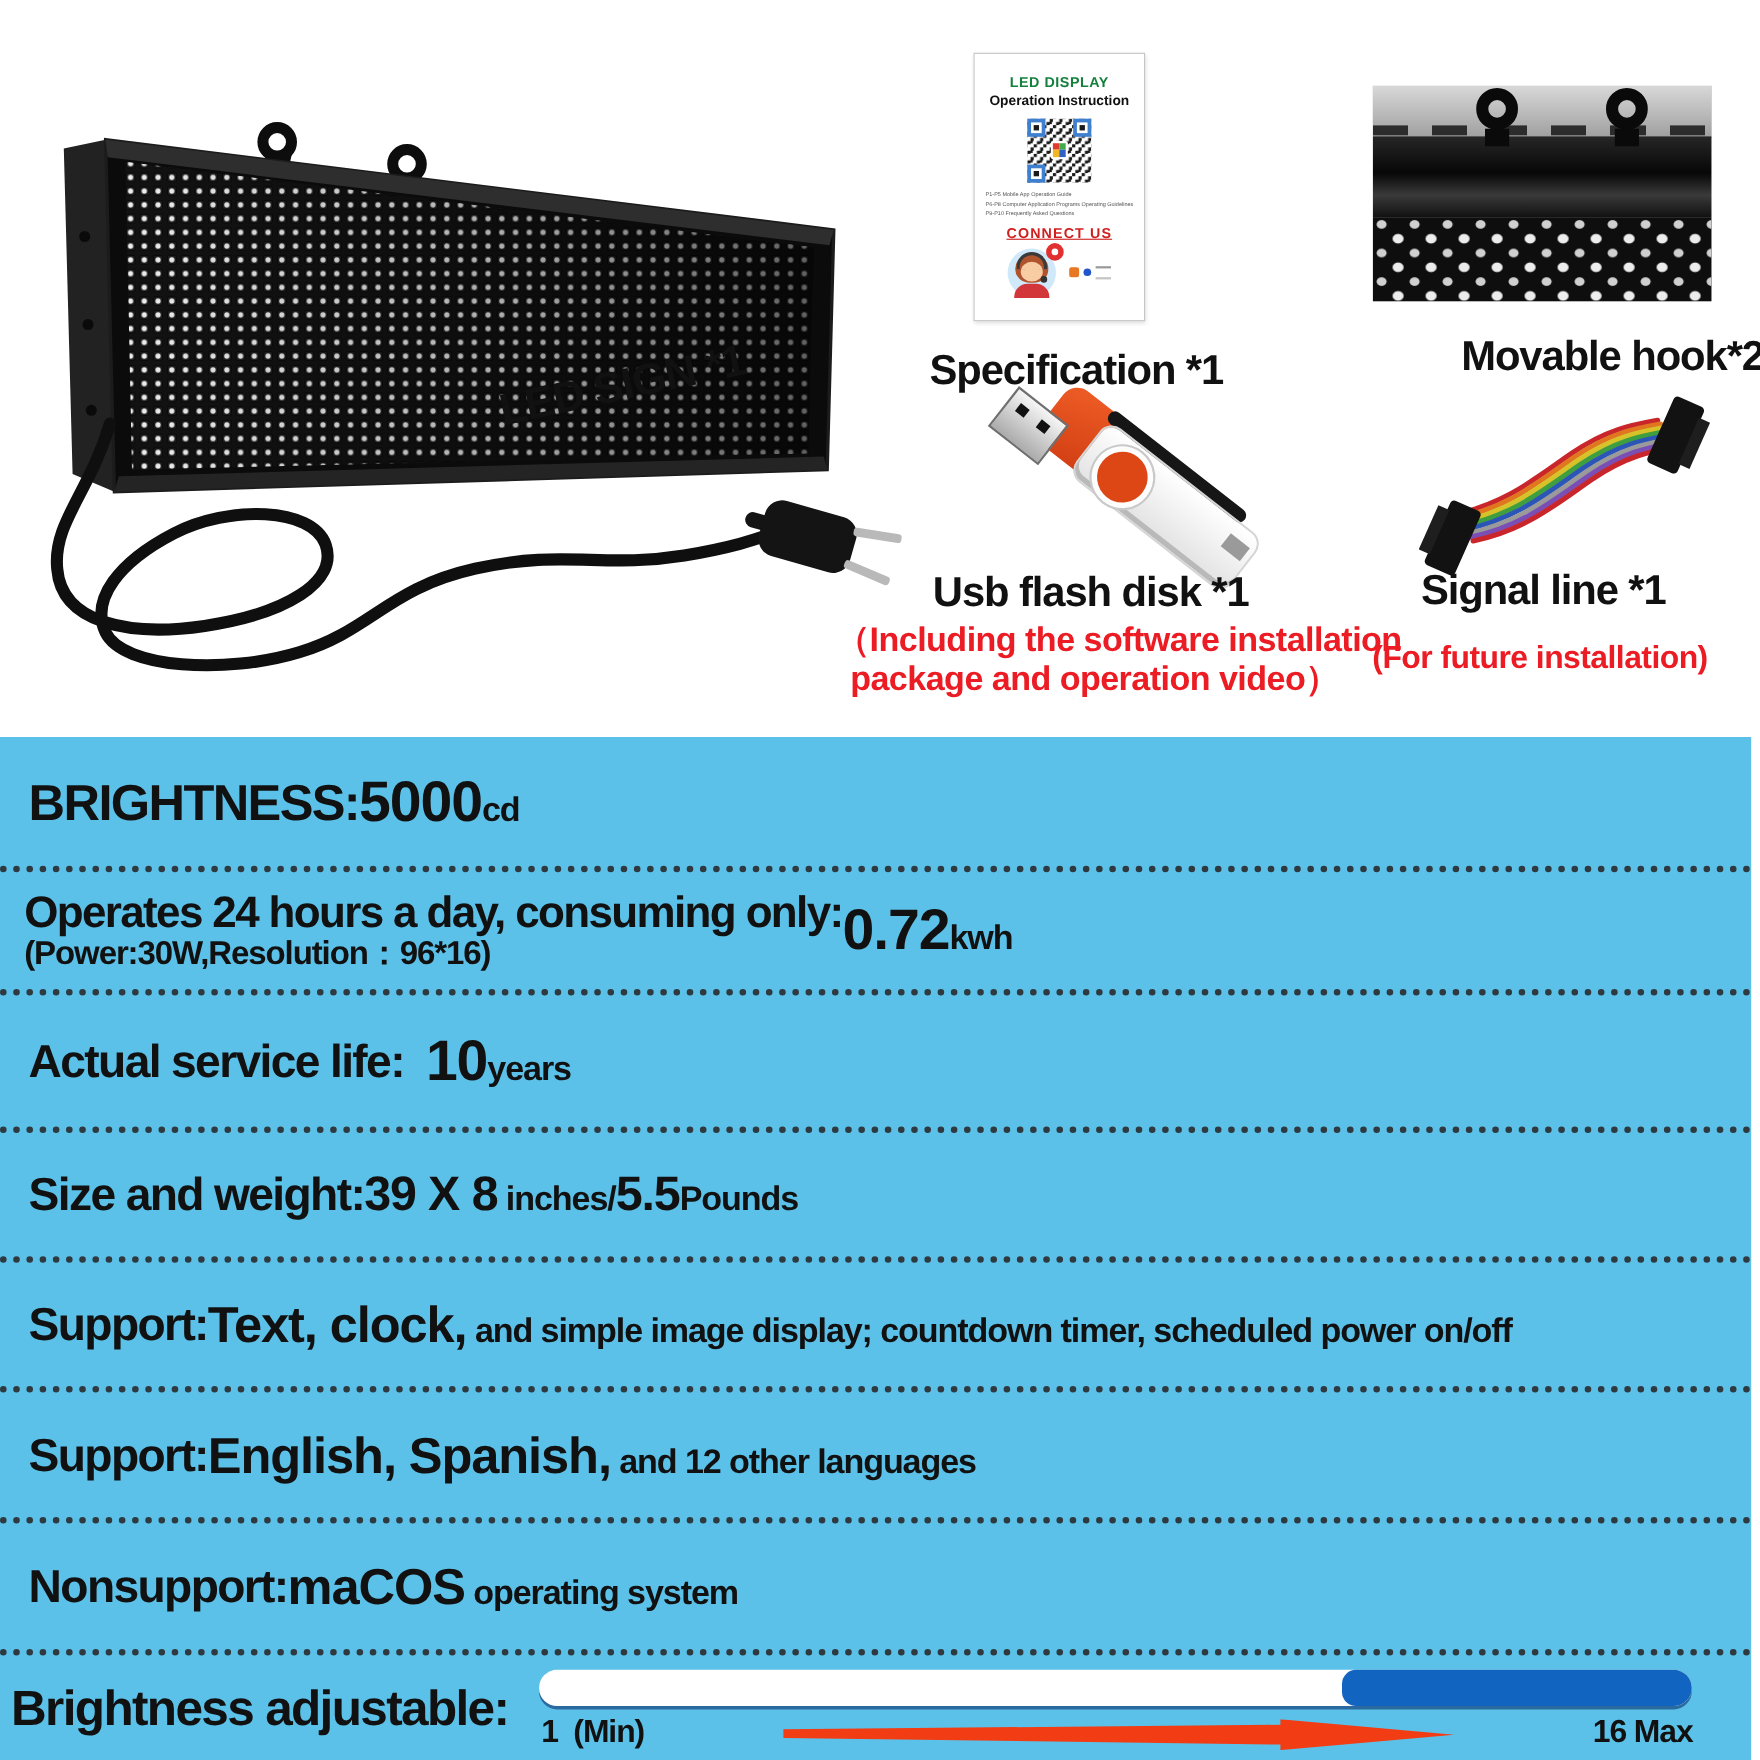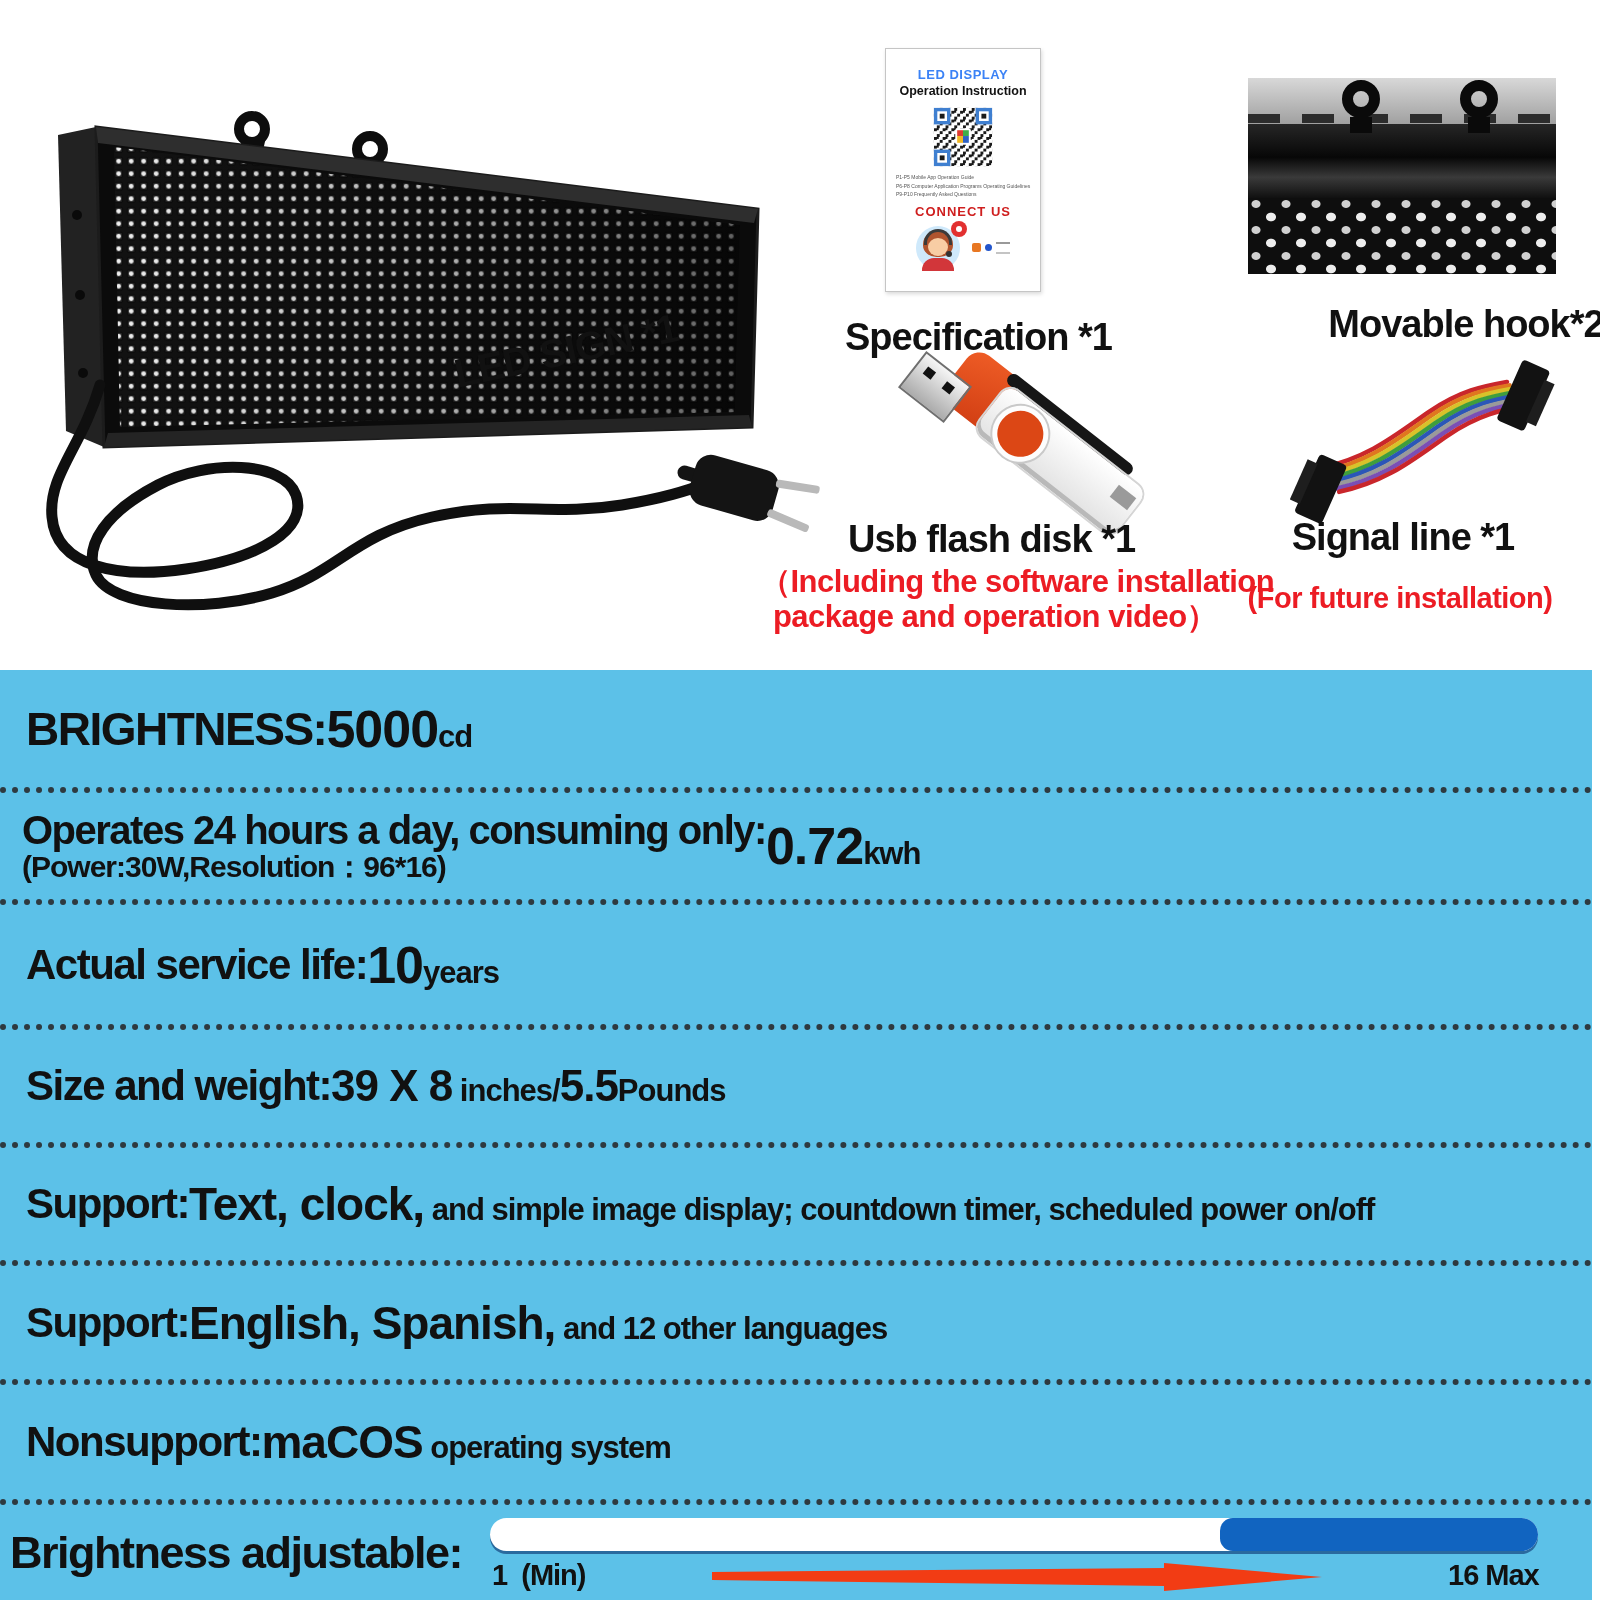--- a/index.html
+++ b/index.html
@@ -19,25 +19,25 @@
   .usb-label{left:848px;top:518px;width:280px;}
   .signal-label{left:1278px;top:516px;width:250px;}
 
   .red-note{position:absolute;color:#ec1c24;font-weight:bold;text-align:center;line-height:1.12;letter-spacing:-0.5px;white-space:nowrap;}
   .usb-note{left:760px;top:565px;width:470px;font-size:31px;}
   .signal-note{left:1230px;top:582px;width:340px;font-size:29px;}
 
   
   .booklet{position:absolute;left:885px;top:48px;width:156px;height:244px;background:#fff;
            border:1px solid #c5c5c5;box-shadow:1px 2px 4px rgba(0,0,0,.15);text-align:center;box-sizing:border-box;}
-  .bk-title{margin-top:18px;font-size:13px;font-weight:bold;color:#3b82f6;letter-spacing:.5px;}
+  .bk-title{margin-top:18px;font-size:13px;font-weight:bold;color:#15803d;letter-spacing:.5px;}
   .bk-sub{font-size:12.5px;font-weight:bold;color:#111;margin-top:2px;}
   .bk-qr{display:block;margin:7px auto 4px auto;width:64px;height:64px;}
   .bk-toc{padding:0 10px;text-align:left;font-size:5px;color:#555;line-height:1.7;white-space:nowrap;overflow:hidden;}
-  .bk-connect{margin-top:5px;font-size:13px;font-weight:bold;color:#cf1f1f;letter-spacing:1px;}
+  .bk-connect{margin-top:5px;font-size:13px;font-weight:bold;color:#cf1f1f;letter-spacing:1px;text-decoration:underline;}
   .bk-people{display:flex;align-items:center;justify-content:center;gap:12px;margin-top:7px;}
   .avatar{width:44px;height:44px;border-radius:50%;background:#cfe9fb;position:relative;}
   .av-hair{position:absolute;left:7px;top:5px;width:30px;height:26px;border-radius:50% 50% 45% 45%;background:#b0542e;}
   .av-face{position:absolute;left:12px;top:12px;width:20px;height:18px;border-radius:50%;background:#f8cda4;}
   .av-band{position:absolute;left:8px;top:3px;width:28px;height:16px;border:3px solid #3a3a3a;border-bottom:none;
            border-radius:14px 14px 0 0;box-sizing:border-box;}
   .av-mic{position:absolute;left:30px;top:25px;width:6px;height:6px;border-radius:50%;background:#333;}
   .av-body{position:absolute;left:6px;bottom:-1px;width:32px;height:13px;border-radius:12px 12px 0 0;background:#d2363a;}
   .av-bubble{position:absolute;right:-7px;top:-5px;width:16px;height:16px;border-radius:50%;background:#e23030;}
   .av-bubble::after{content:"";position:absolute;left:5px;top:5px;width:6px;height:6px;border-radius:50%;background:#fff;}
@@ -79,21 +79,21 @@
   .usb-conn i.h1{left:9px;} .usb-conn i.h2{left:33px;}
   .usb-tip{position:absolute;left:232px;top:138px;width:22px;height:15px;background:#9a9a9a;transform:rotate(38deg);}
 
   .signal-svg{position:absolute;left:1290px;top:348px;width:270px;height:190px;}
 
   
   .spec-table{position:absolute;left:0;top:670px;width:1592px;height:930px;background:#5cc1e8;}
   .row{box-sizing:border-box;display:flex;align-items:center;
        border-bottom:6px dotted #2e3a40;position:relative;}
   .row:last-child{border-bottom:none;}
-  .r1{height:123px;} .r2{height:112px;} .r3{height:125px;} .r4{height:118px;}
+  .r1{height:123px;} .r2{height:112px;} .r3{height:125px;gap:20px;} .r4{height:118px;}
   .r5{height:118px;} .r6{height:119px;} .r7{height:120px;} .r8{height:95px;}
   .rlabel{font-weight:bold;font-size:42px;letter-spacing:-1.5px;padding-left:26px;white-space:nowrap;}
   .r1 .rlabel{font-size:46px;}
   .rlabel-stack{padding-left:22px;line-height:1.05;}
   .rlabel-stack .l1{font-weight:bold;font-size:40px;letter-spacing:-1.5px;white-space:nowrap;}
   .rlabel-stack .l2{font-weight:bold;font-size:30px;letter-spacing:-1px;white-space:nowrap;}
   .rvalue{font-weight:bold;white-space:nowrap;letter-spacing:-1px;}
   .big{font-size:52px;} .mid{font-size:44px;} .small{font-size:31px;}
   .pr177{padding-right:177px;} .pr137{padding-right:77px;} .pr187{padding-right:187px;}
   .pr44{padding-right:44px;} .pr47{padding-right:47px;} .pr52{padding-right:52px;}

